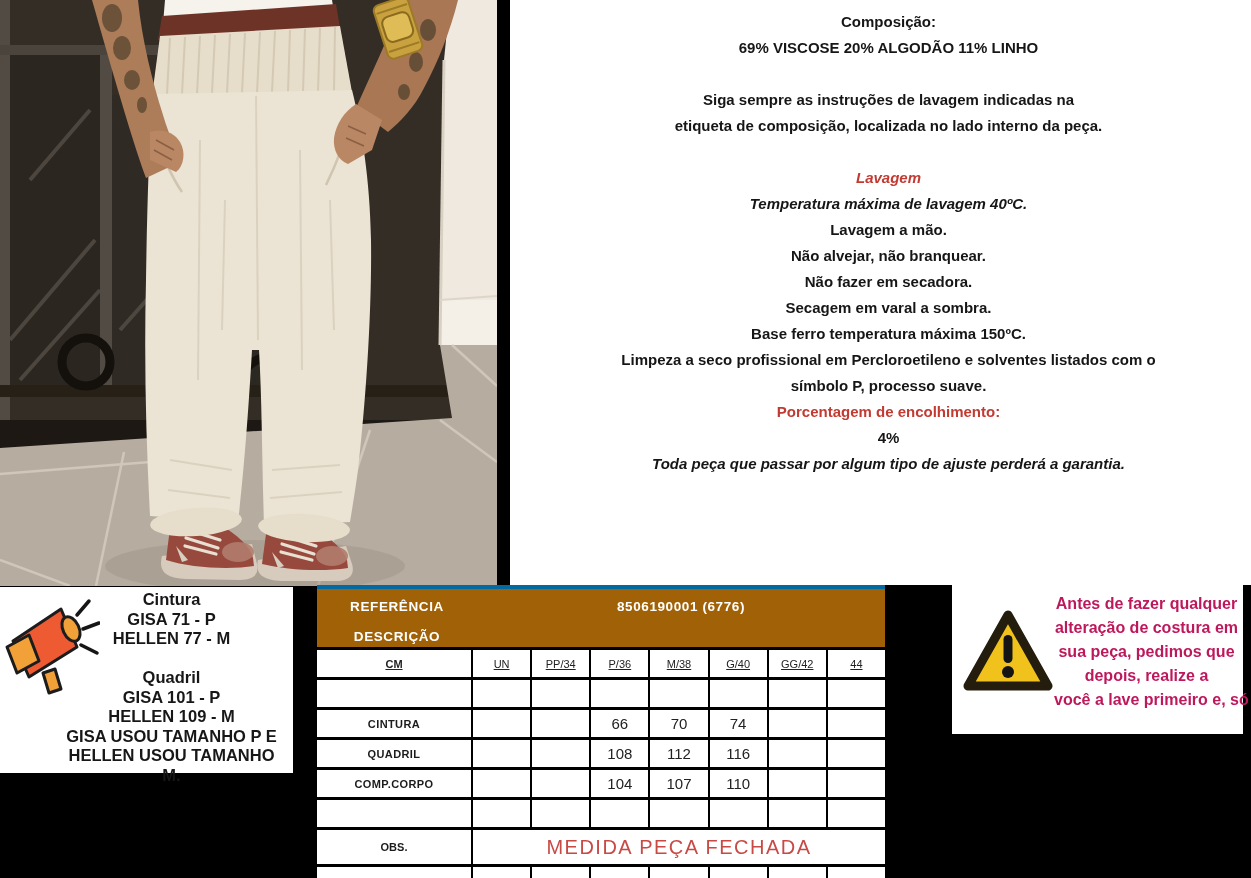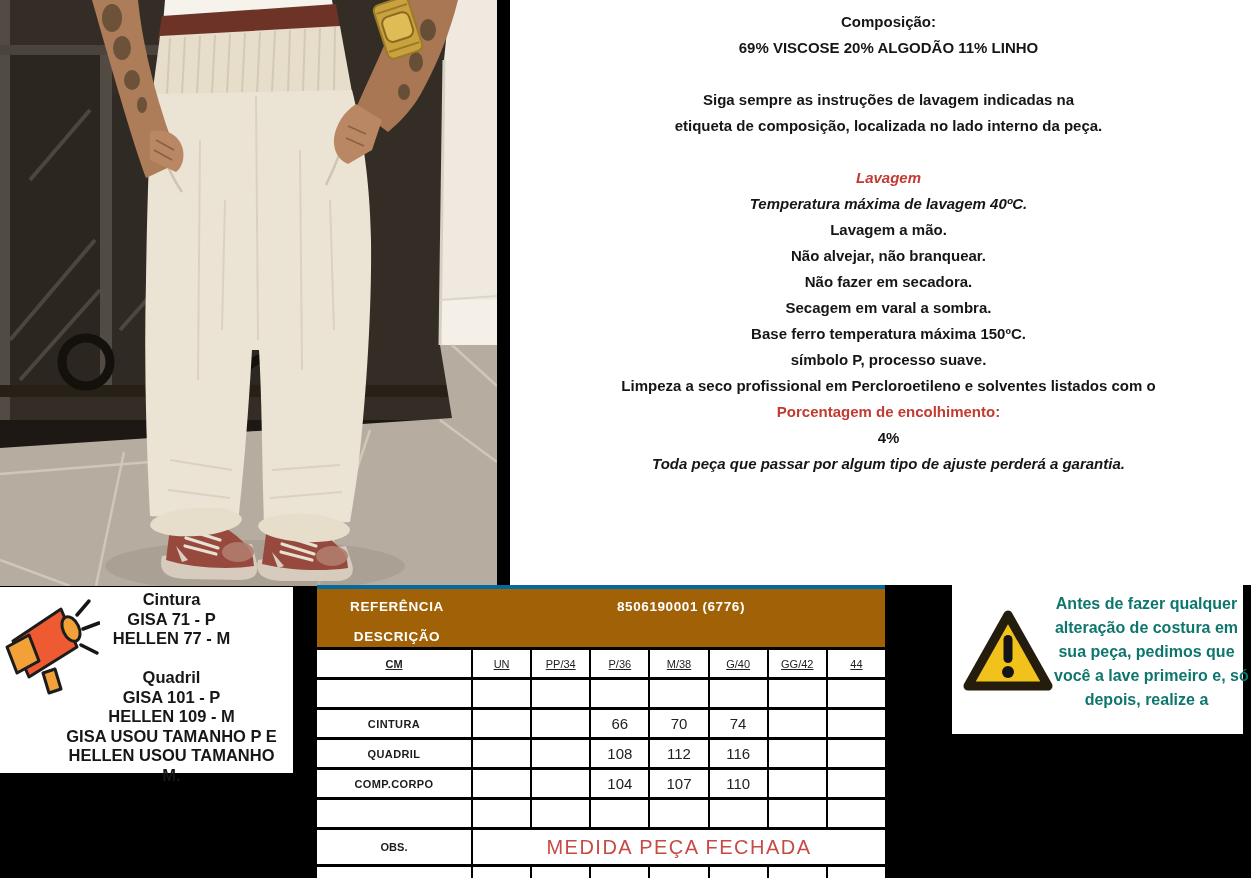--- a/index.html
+++ b/index.html
@@ -33,21 +33,21 @@
   .cell.row-label{font-size:11px;font-weight:800;letter-spacing:.4px;color:#1b1b1b;text-transform:uppercase;}
   .cell.value-cell{font-size:15px;color:#222;text-align:right;}
   .obs-row{height:34px;grid-template-columns:154px 1fr;}
   .obs-label{font-size:11px;font-weight:800;color:#1b1b1b;}
   .obs-value{font-size:20px;font-weight:500;color:#c84a44;letter-spacing:1.5px;}
   .tail-row{height:24px;}
   
   .warning-box{position:absolute;left:952px;top:585px;width:291px;height:149px;background:#ffffff;}
   .warning-triangle{position:absolute;left:10px;top:22px;}
   .warning-text{position:absolute;left:102px;right:4px;top:7px;text-align:center;
-                font-weight:bold;font-size:16px;line-height:24px;color:#0f766e;}
+                font-weight:bold;font-size:16px;line-height:24px;color:#be185d;}
   .wl{height:24px;white-space:nowrap;}
 </style>
 </head>
 <body>
 
 <div class="canvas">
 
   <svg class="photo" width="497" height="586" viewBox="0 0 497 586" xmlns="http://www.w3.org/2000/svg">
 
     <g>
@@ -211,22 +211,22 @@
       <div class="cl">Siga sempre as instruções de lavagem indicadas na</div>
       <div class="cl">etiqueta de composição, localizada no lado interno da peça.</div>
       <div class="cl"></div>
       <div class="cl red it">Lavagem</div>
       <div class="cl it">Temperatura máxima de lavagem 40ºC.</div>
       <div class="cl">Lavagem a mão.</div>
       <div class="cl">Não alvejar, não branquear.</div>
       <div class="cl">Não fazer em secadora.</div>
       <div class="cl">Secagem em varal a sombra.</div>
       <div class="cl">Base ferro temperatura máxima 150ºC.</div>
+      <div class="cl">Limpeza a seco profissional em Percloroetileno e solventes listados com o</div>
       <div class="cl">símbolo P, processo suave.</div>
-      <div class="cl">Limpeza a seco profissional em Percloroetileno e solventes listados com o</div>
       <div class="cl red">Porcentagem de encolhimento:</div>
       <div class="cl">4%</div>
       <div class="cl it">Toda peça que passar por algum tipo de ajuste perderá a garantia.</div>
     </div>
   </section>
 
   <aside class="model-box">
     <svg class="megaphone" width="95" height="105" viewBox="0 0 95 105" xmlns="http://www.w3.org/2000/svg">
       <g stroke="#1c1c1c" stroke-width="3" stroke-linejoin="round">
         <polygon points="8,46 56,14 72,52 24,82" fill="#ee5b33"></polygon>
@@ -345,18 +345,18 @@
   <aside class="warning-box">
     <svg class="warning-triangle" width="92" height="86" viewBox="0 0 92 86" xmlns="http://www.w3.org/2000/svg">
       <path d="M46 8 L86 79 L6 79 Z" fill="#f2c21c" stroke="#241d0d" stroke-width="9" stroke-linejoin="round"></path>
       <rect x="41.5" y="28" width="9" height="28" rx="4.5" fill="#141414"></rect>
       <circle cx="46" cy="65" r="6" fill="#141414"></circle>
     </svg>
     <div class="warning-text">
       <div class="wl">Antes de fazer qualquer</div>
       <div class="wl">alteração de costura em</div>
       <div class="wl">sua peça, pedimos que</div>
+      <div class="wl">depois, realize a</div>
       <div class="wl">você a lave primeiro e, só</div>
-      <div class="wl">depois, realize a</div>
     </div>
   </aside>
 
 </div>
 
 </body></html>

